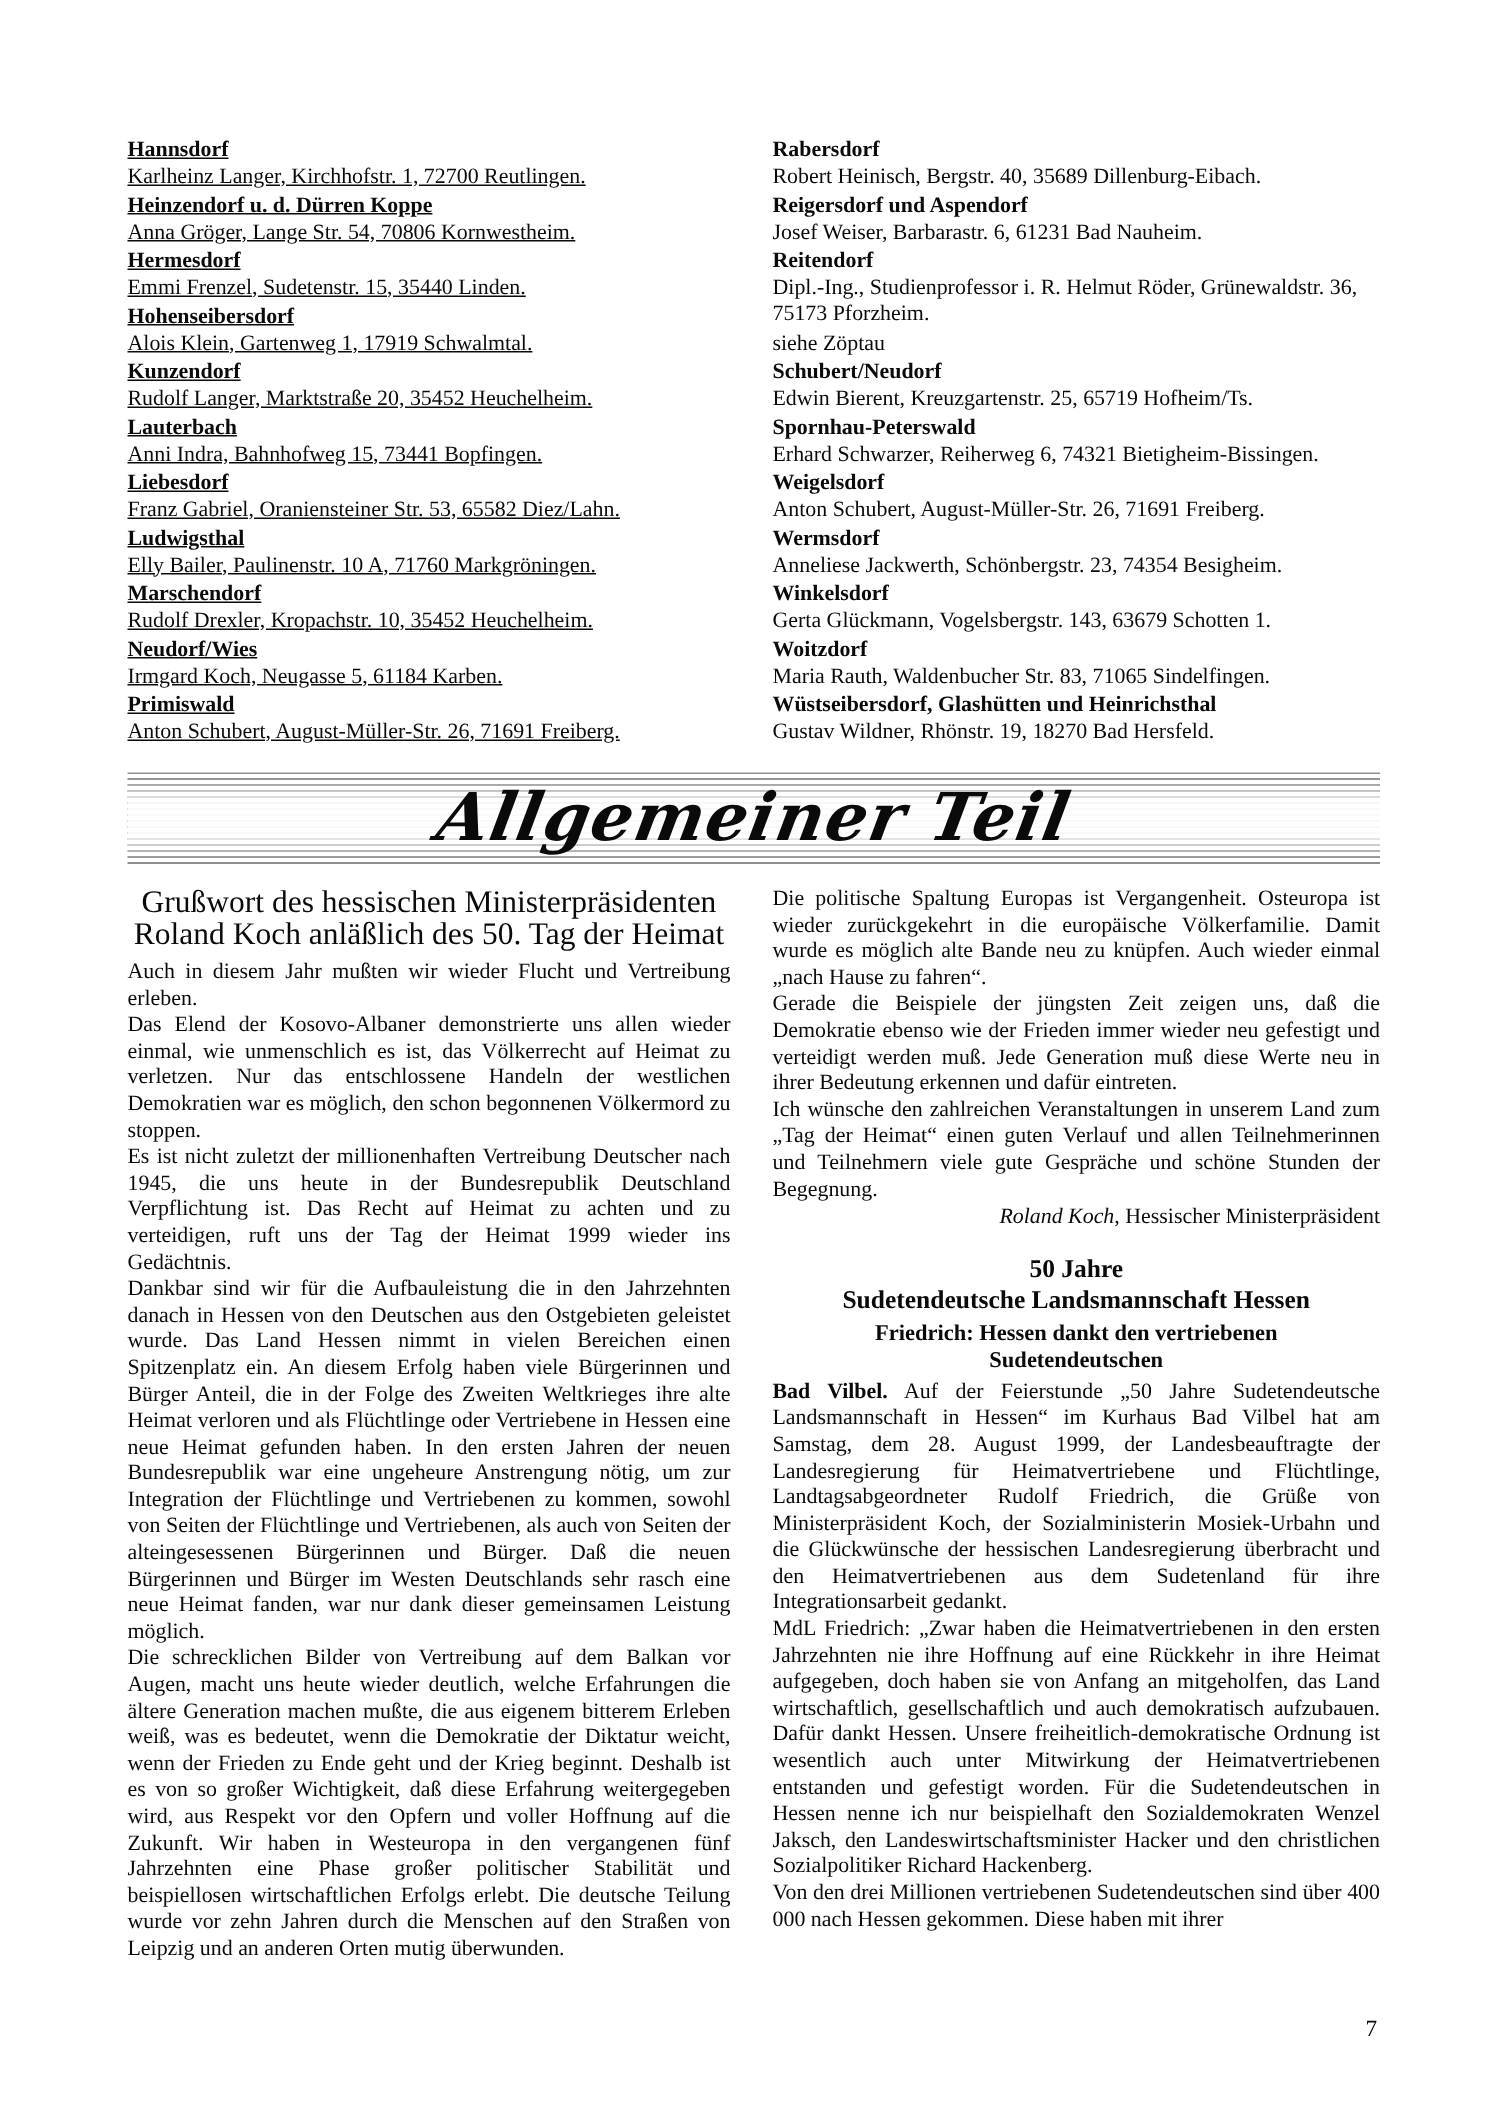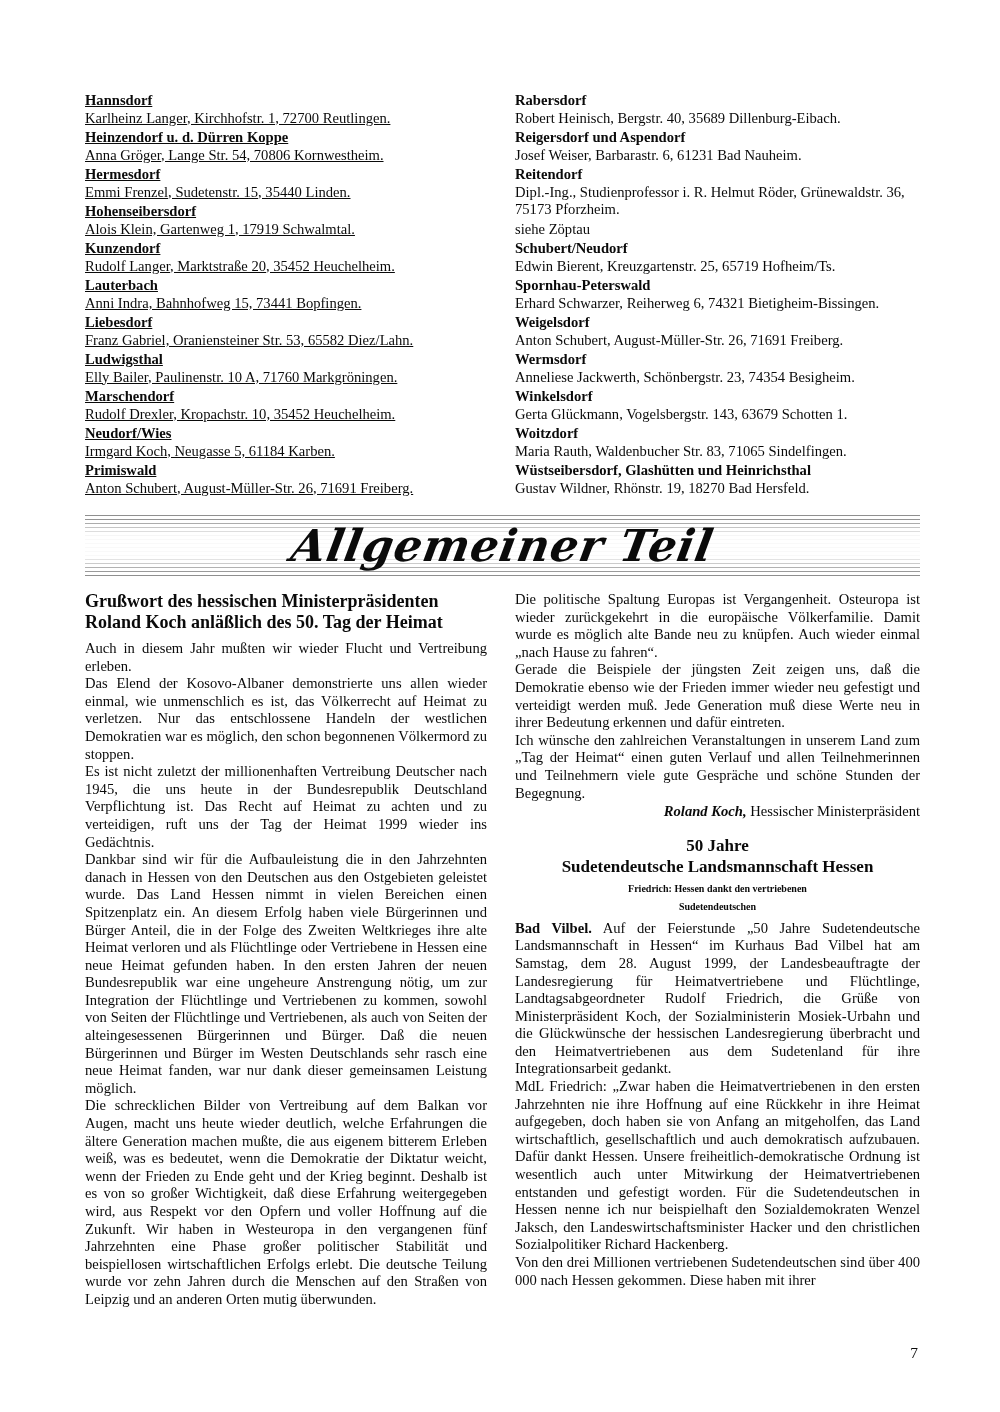--- a/index.html
+++ b/index.html
@@ -49,37 +49,37 @@
   }
 
   
   .articles { display: flex; gap: 28px; margin-top: 14px; }
   .art-col-left  { width: 402px; }
   .art-col-right { width: 405px; }
   .art-col-left, .art-col-right {
     font-size: 14.6px; line-height: 17.6px; text-align: justify;
   }
   .art-title {
-    font-size: 18px; line-height: 21px;
-    font-weight: bold; text-align: left;
+    font-size: 21px; line-height: 21px;
+    font-weight: normal; text-align: center;
     margin-bottom: 7px;
   }
   .art2-title {
     font-size: 17px; line-height: 21px;
     font-weight: bold; text-align: center;
     margin-top: 14px; margin-bottom: 3px;
   }
   .art2-sub {
-    font-size: 10px; line-height: 18px;
+    font-size: 15px; line-height: 18px;
     font-weight: bold; text-align: center;
     margin-bottom: 4px;
   }
   p { margin: 0; }
   .signature { text-align: right; margin-top: 1px; }
-  .signature i { font-style: italic; font-weight: bold; }
+  .signature i { font-style: italic; }
 
   .page-number {
     position: absolute;
     right: 82px; bottom: 50px;
     font-size: 15.5px;
   }
 </style>
 </head>
 <body>
 

